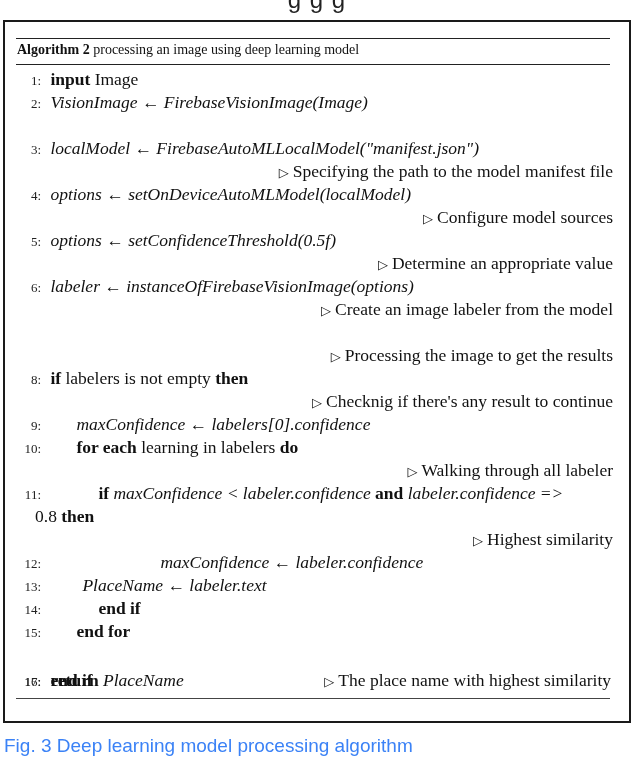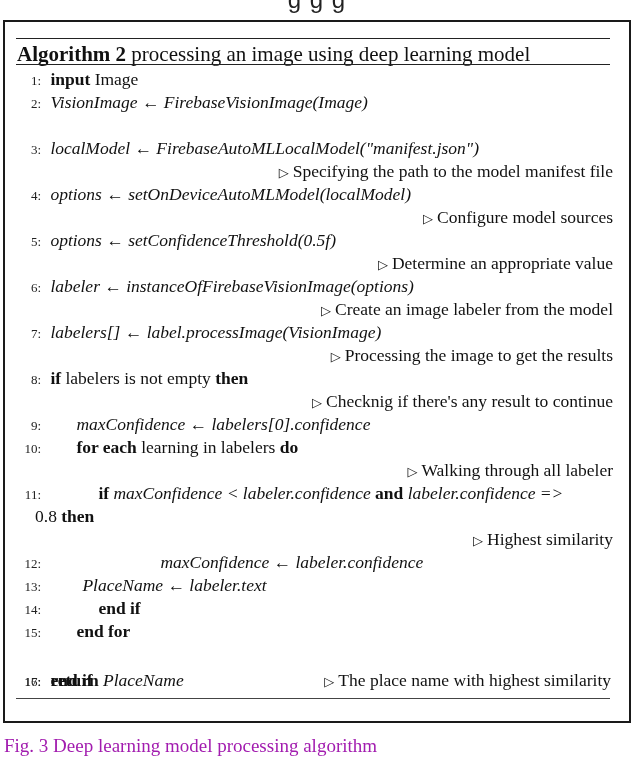--- a/index.html
+++ b/index.html
@@ -6,31 +6,31 @@
     body { width:634px; height:760px; position:relative; overflow:hidden;
            font-family:"DejaVu Serif","Liberation Serif",serif; color:#111; }
     .top-cut { position:absolute; left:0; top:-14px; width:634px; height:20px;
                font-family:"Liberation Sans",sans-serif; font-size:24px; color:#222; text-align:center; letter-spacing:1px; }
     .box { position:absolute; left:3px; top:20px; width:624px; height:699px;
            border:2px solid #1a1a1a; background:#fff; }
     .rule { position:absolute; left:11px; width:594px; height:0; border-top:1.5px solid #222; }
     .rule.r1 { top:16px; }
     .rule.r2 { top:42px; }
     .rule.r3 { top:676px; border-top-width:1px; border-color:#444; }
-    .title { position:absolute; left:12px; top:20px; font-family:"Liberation Serif",serif; font-size:21px; }
+    .title { position:absolute; left:12px; top:20px; font-family:"Liberation Serif",serif; font-size:14px; }
     .title b { font-weight:bold; }
     .line { position:absolute; left:12px; width:596px; height:22px;
             font-family:"Liberation Serif",serif; font-size:17.5px; white-space:nowrap; line-height:22px; }
     .ln { display:inline-block; font-size:13px; width:24px; text-align:right; margin-right:5px; color:#222; }
     .kw { font-weight:bold;text-align:center; }
     .m { font-style:italic; font-family:"Liberation Serif",serif; }
     .cmt { position:absolute; right:2px; top:0; }
     .cmt-row { text-align:right; }
     .tri { font-size:13px; margin-right:4px; }
-    .caption { position:absolute; left:4px; top:735px; font-family:Liberation Serif, serif; font-size:19px; color:#a21caf; }
+    .caption { position:absolute; left:4px; top:735px; font-family:Liberation Sans, sans-serif; font-size:19px; color:#3b82f6; }
   </style>
 </head>
 <body>
 
 <div class="top-cut">g g g</div>
 
 <div class="box">
   <div class="rule r1"></div>
   <div class="title">
     <b>Algorithm 2</b>
@@ -74,24 +74,20 @@
   </div>
 
   <div class="line" style="top:253px;">
     <span class="ln">6:</span>
     <span class="m">labeler ← instanceOfFirebaseVisionImage(options)</span>
   </div>
   <div class="line cmt-row" style="top:276px;">
     <span class="tri">▷</span><span>Create an image labeler from the model</span>
   </div>
 
-  <div class="line" style="top:299px;">
-    <span class="ln">7:</span>
-    <span class="m">labelers[] ← label.processImage(VisionImage)</span>
-  </div>
   <div class="line cmt-row" style="top:322px;">
     <span class="tri">▷</span><span>Processing the image to get the results</span>
   </div>
 
   <div class="line" style="top:345px;">
     <span class="ln">8:</span>
     <span class="kw">if</span>
     <span>labelers is not empty</span>
     <span class="kw">then</span>
   </div>

